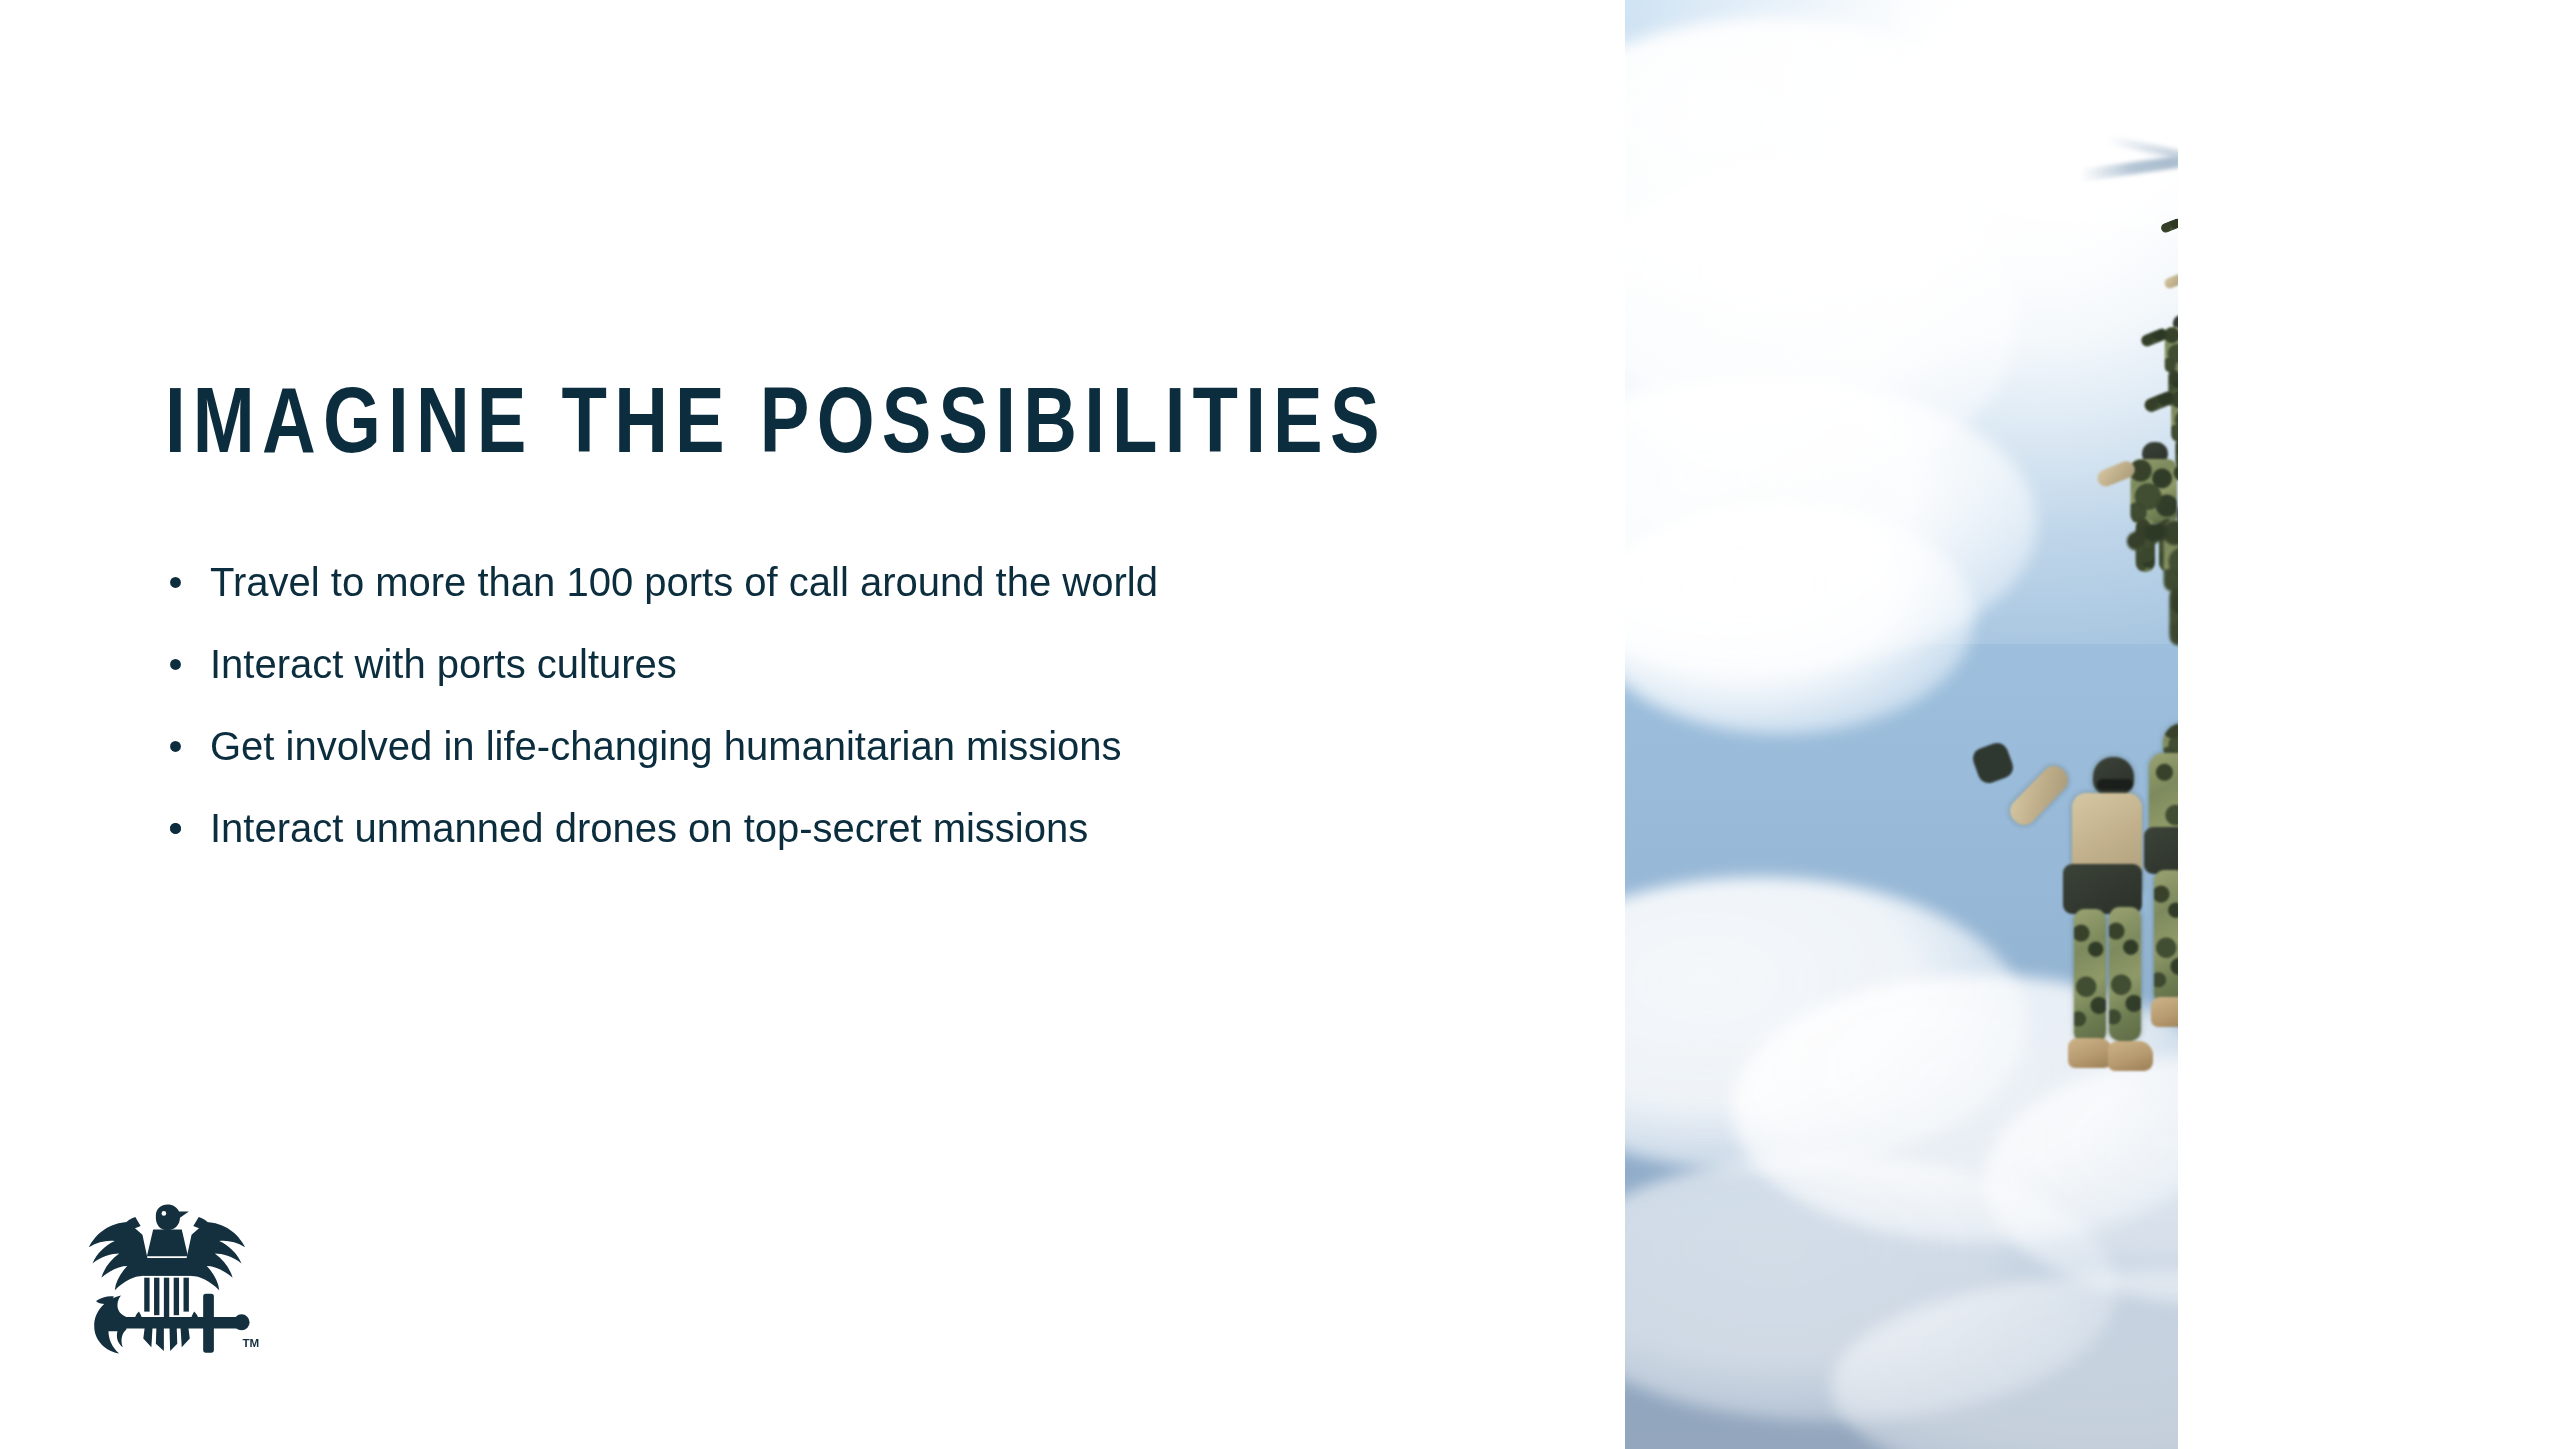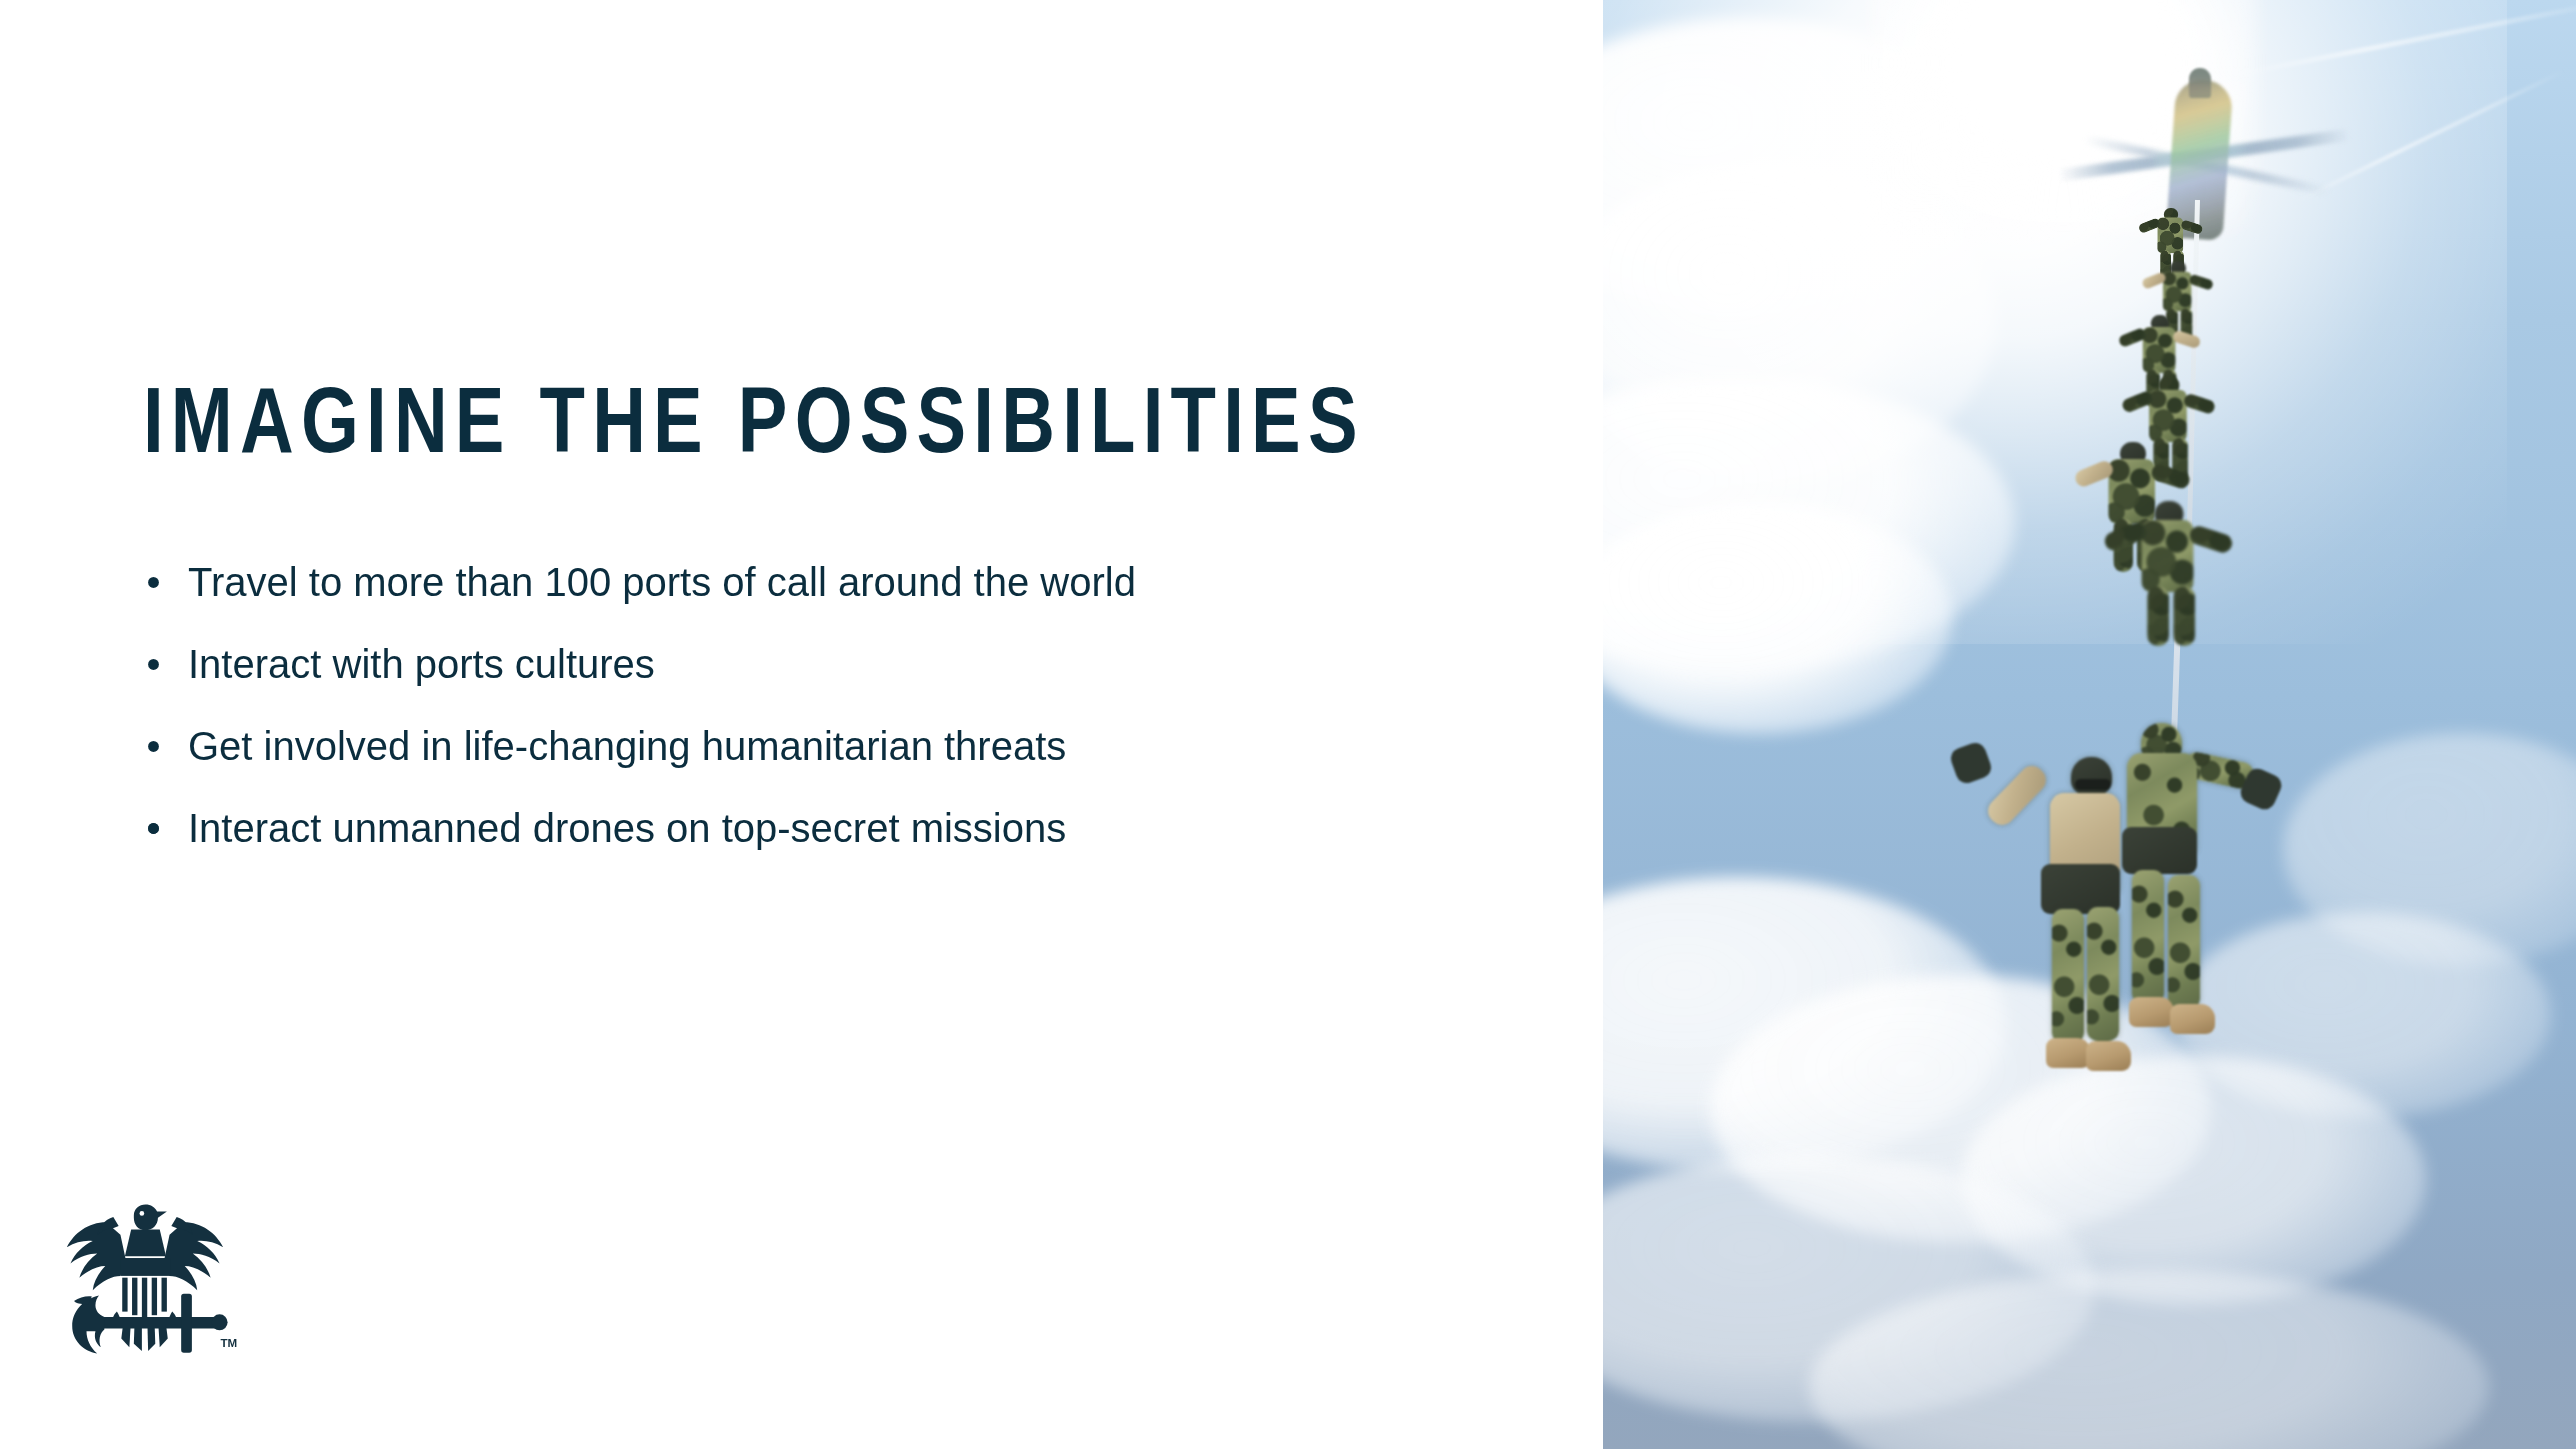--- a/index.html
+++ b/index.html
@@ -10,24 +10,25 @@
   }
   body {
     width: 2576px;
     height: 1449px;
     overflow: hidden;
     font-family: "Liberation Sans", sans-serif;
   }
 
   .slide {
     position: relative;
-    width: 2576px;
+    width: 2156px;
     height: 1449px;
     background: #86efac;
     overflow: hidden;
+    margin-left: 22px;
   }
 
   
   .content-pane {
     position: absolute;
     left: 0;
     top: 0;
     width: 1603px;
     height: 1449px;
     background: #ffffff;
@@ -344,21 +345,21 @@
         <span class="btext">Travel to more than 100 ports of call around the world</span>
       </li>
 
       <li class="bullet-item">
         <span class="marker">•</span>
         <span class="btext">Interact with ports cultures</span>
       </li>
 
       <li class="bullet-item">
         <span class="marker">•</span>
-        <span class="btext">Get involved in life-changing humanitarian threats</span>
+        <span class="btext">Get involved in life-changing humanitarian missions</span>
       </li>
 
       <li class="bullet-item wrap">
         <span class="marker">•</span>
       </li>
 
       <li class="bullet-item">
         <span class="marker">•</span>
         <span class="btext">Interact unmanned drones on top-secret missions</span>
       </li>

